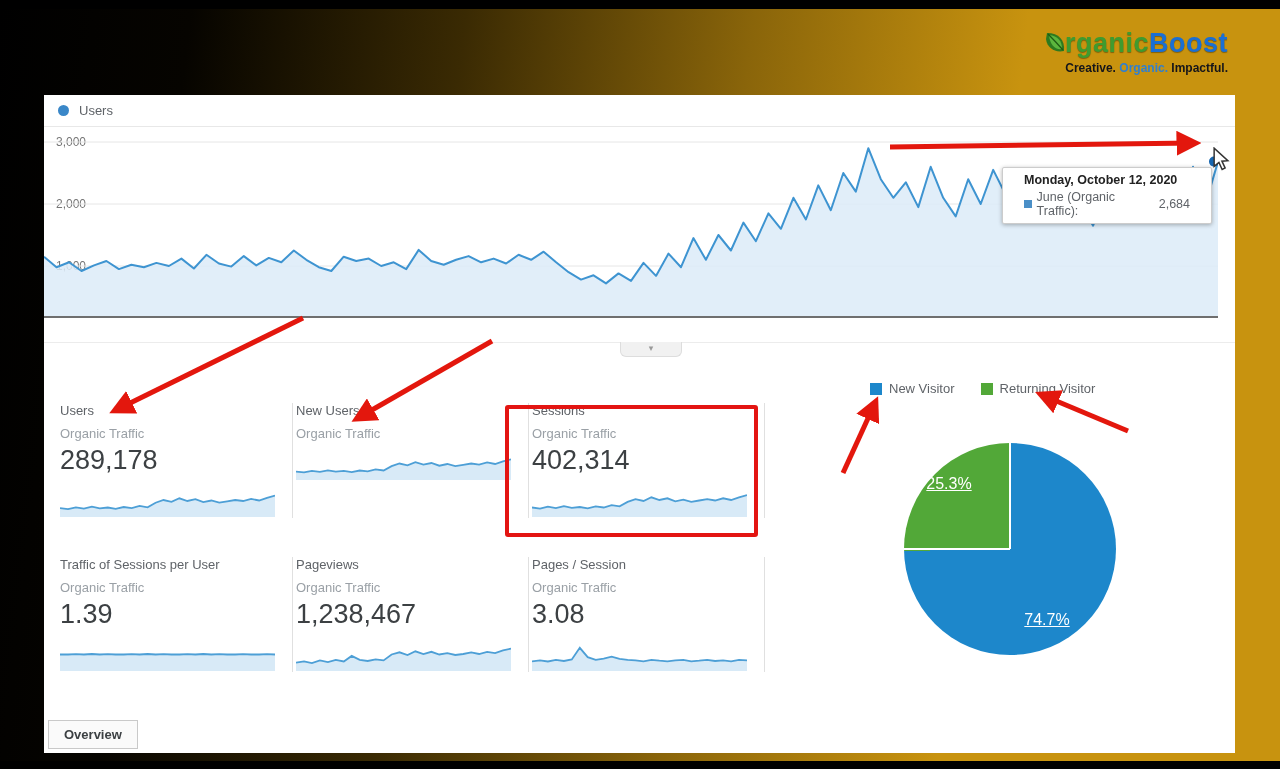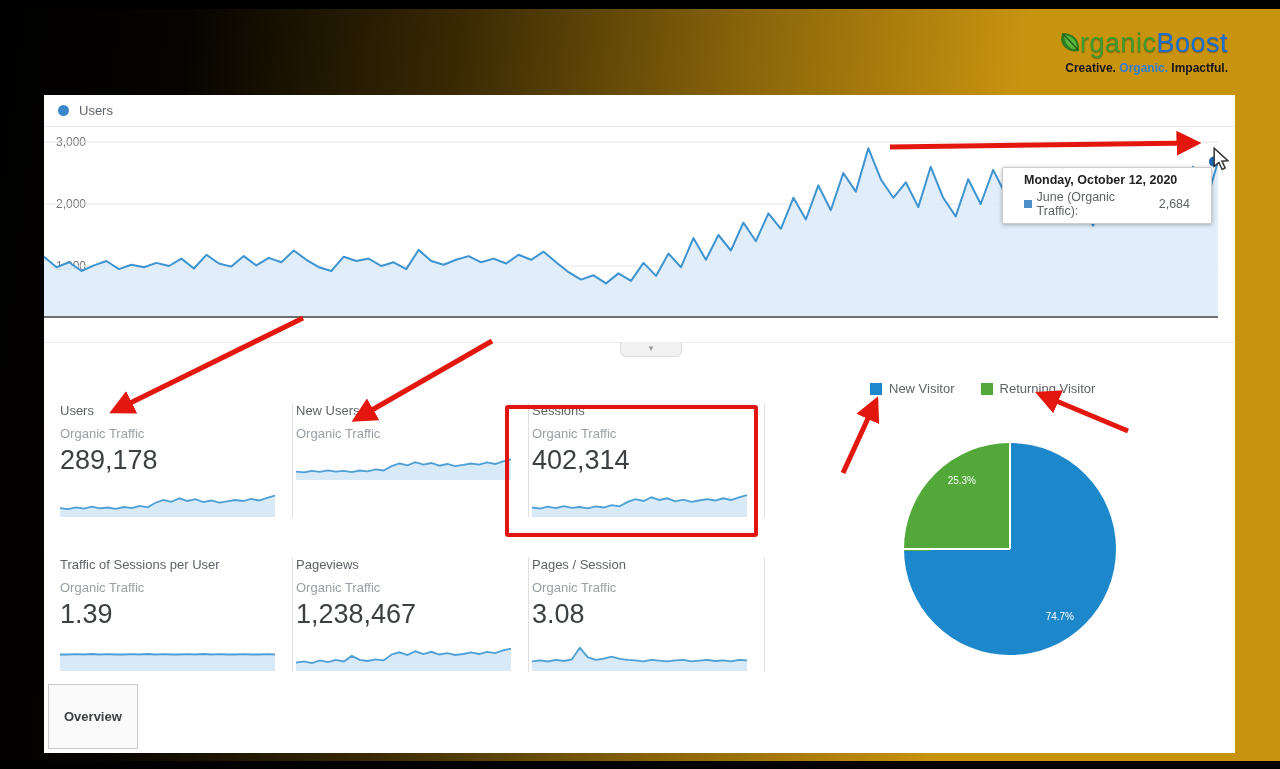--- a/index.html
+++ b/index.html
@@ -5,21 +5,21 @@
   html,body{margin:0;padding:0;background:#111;}
   *{box-sizing:border-box;font-family:"Liberation Sans",sans-serif;}
   #stage{position:relative;width:1280px;height:769px;overflow:hidden;
     background:linear-gradient(97deg,#000000 0%,#060400 14%,#3a2a03 34%,#8a650a 55%,#c8930f 75%,#c8930f 100%);}
   .edge-bar{position:absolute;left:0;width:1280px;background:#000;}
   #top-bar{top:0;height:9px;}
   #bottom-bar{bottom:0;height:8px;}
 
   
   #logo{position:absolute;top:28px;right:52px;text-align:right;}
-  #logo .brand{font-size:27px;font-weight:normal;letter-spacing:.5px;display:flex;align-items:center;justify-content:center;}
+  #logo .brand{font-size:27px;font-weight:bold;letter-spacing:.5px;display:flex;align-items:center;justify-content:center;}
   #logo .leaf{width:24px;height:26px;margin-right:-2px;}
   #logo .green{color:#3f9b2f;text-shadow:0 1px 1px rgba(0,0,0,.35);}
   #logo .blue{color:#1a6fd4;text-shadow:0 1px 1px rgba(0,0,0,.35);}
   #logo .tagline{font-size:12px;font-weight:bold;margin-top:2px;color:#15151a;}
   #logo .tag-alt{color:#2f7fd0;}
 
   
   #panel{position:absolute;left:44px;top:95px;width:1191px;height:658px;background:#fff;}
   #legend-users{position:absolute;left:14px;top:8px;display:flex;align-items:center;gap:10px;cursor:pointer;}
   #legend-users .dot{width:11px;height:11px;border-radius:50%;}
@@ -53,25 +53,25 @@
 
   
   #pie-legend{position:absolute;left:826px;top:286px;display:flex;gap:26px;align-items:center;}
   .pl-item{display:flex;align-items:center;gap:7px;cursor:pointer;}
   .pl-sq{width:12px;height:12px;}
   .pl-lbl{font-size:13px;color:#5f6368;}
   #pie{position:absolute;left:860px;top:348px;width:212px;height:212px;border-radius:50%;}
   .pie-divider{position:absolute;background:#fff;z-index:2;}
   #pie-div-v{left:50%;top:0;width:2px;height:50%;transform:translateX(-50%);}
   #pie-div-h{left:0;top:50%;width:50%;height:2px;transform:translateY(-50%);}
-  .pie-pct{position:absolute;color:#fff;font-size:10px;width:54px;text-align:right;z-index:3;}
+  .pie-pct{position:absolute;color:#fff;font-size:16px;width:54px;text-align:center;z-index:3;text-decoration:underline;}
   #pct-green{left:18px;top:32px;}
   #pct-blue{left:116px;top:168px;}
 
-  #overview-btn{position:absolute;left:4px;bottom:4px;padding:24px 15px;background:#fafafa;border:1px solid #c9c9c9;font-size:13px;font-weight:bold;color:#3c4043;cursor:pointer;}
+  #overview-btn{position:absolute;left:4px;bottom:4px;padding:6px 15px;background:#fafafa;border:1px solid #c9c9c9;font-size:13px;font-weight:bold;color:#3c4043;cursor:pointer;}
 
   #arrow-overlay{position:absolute;left:0;top:0;z-index:4;pointer-events:none;}
 </style>
 </head>
 <body>
 
 <div id="stage">
   <div id="top-bar" class="edge-bar"></div>
   <div id="bottom-bar" class="edge-bar"></div>
 

